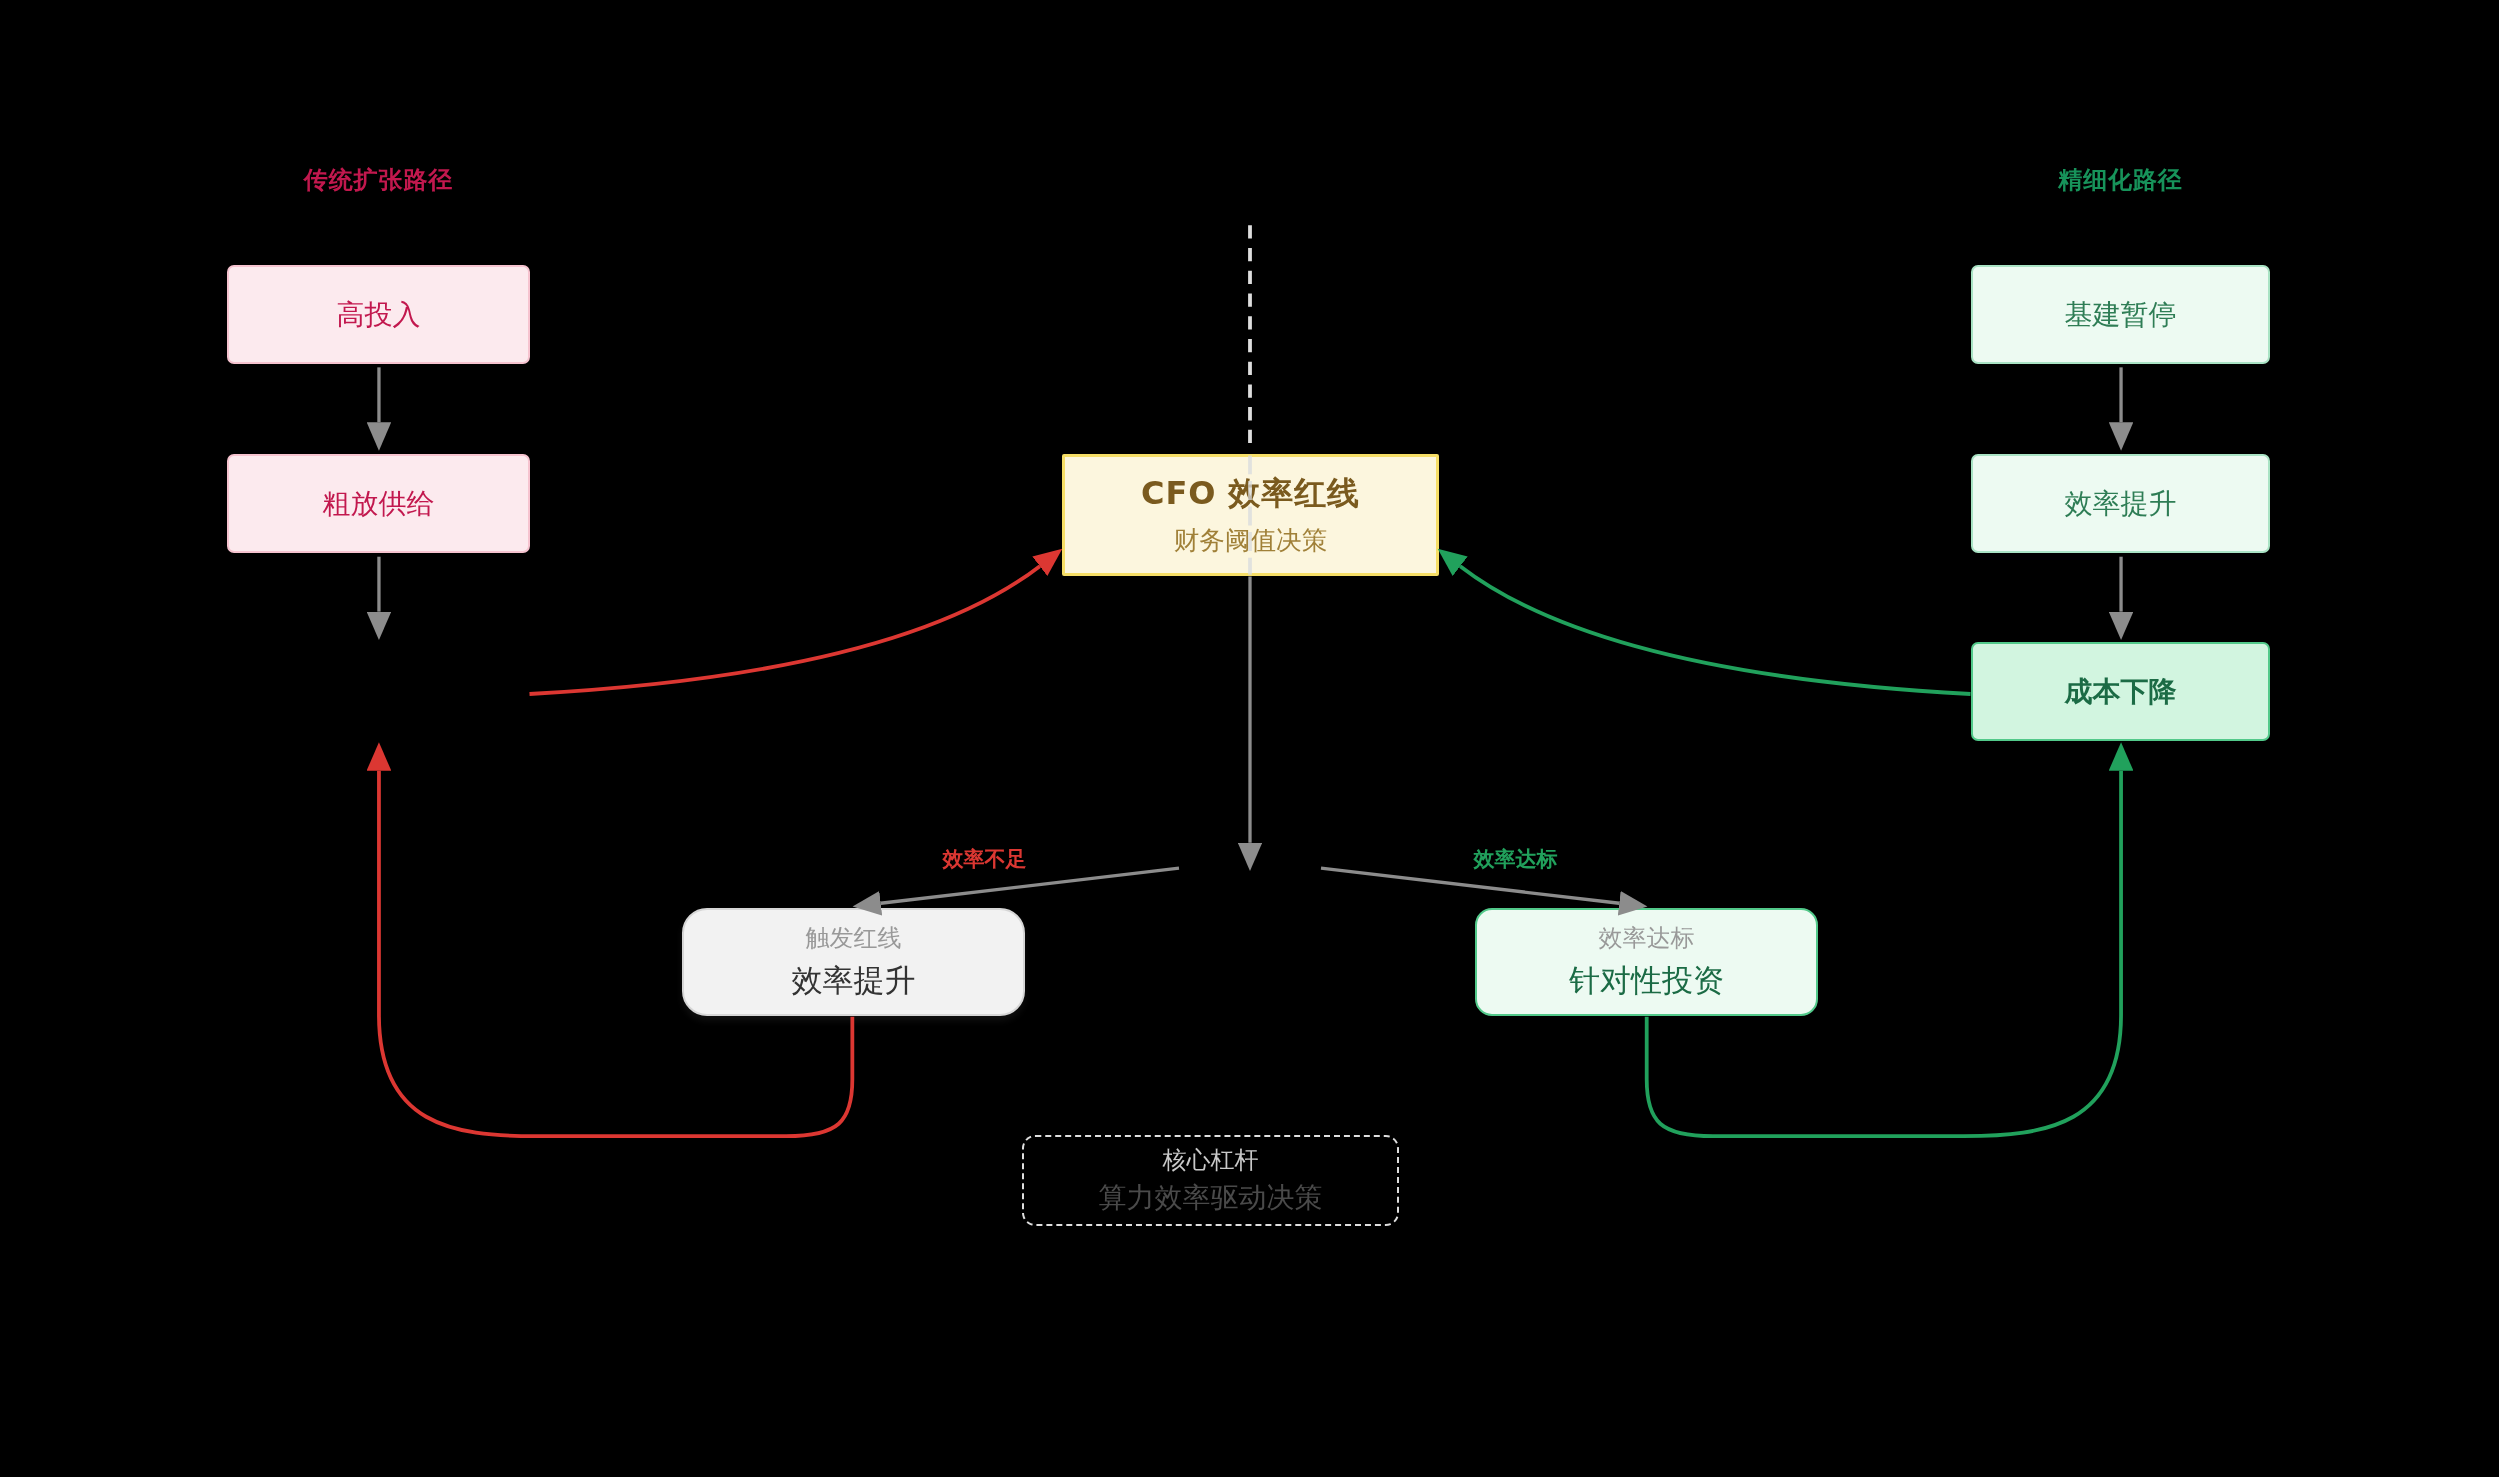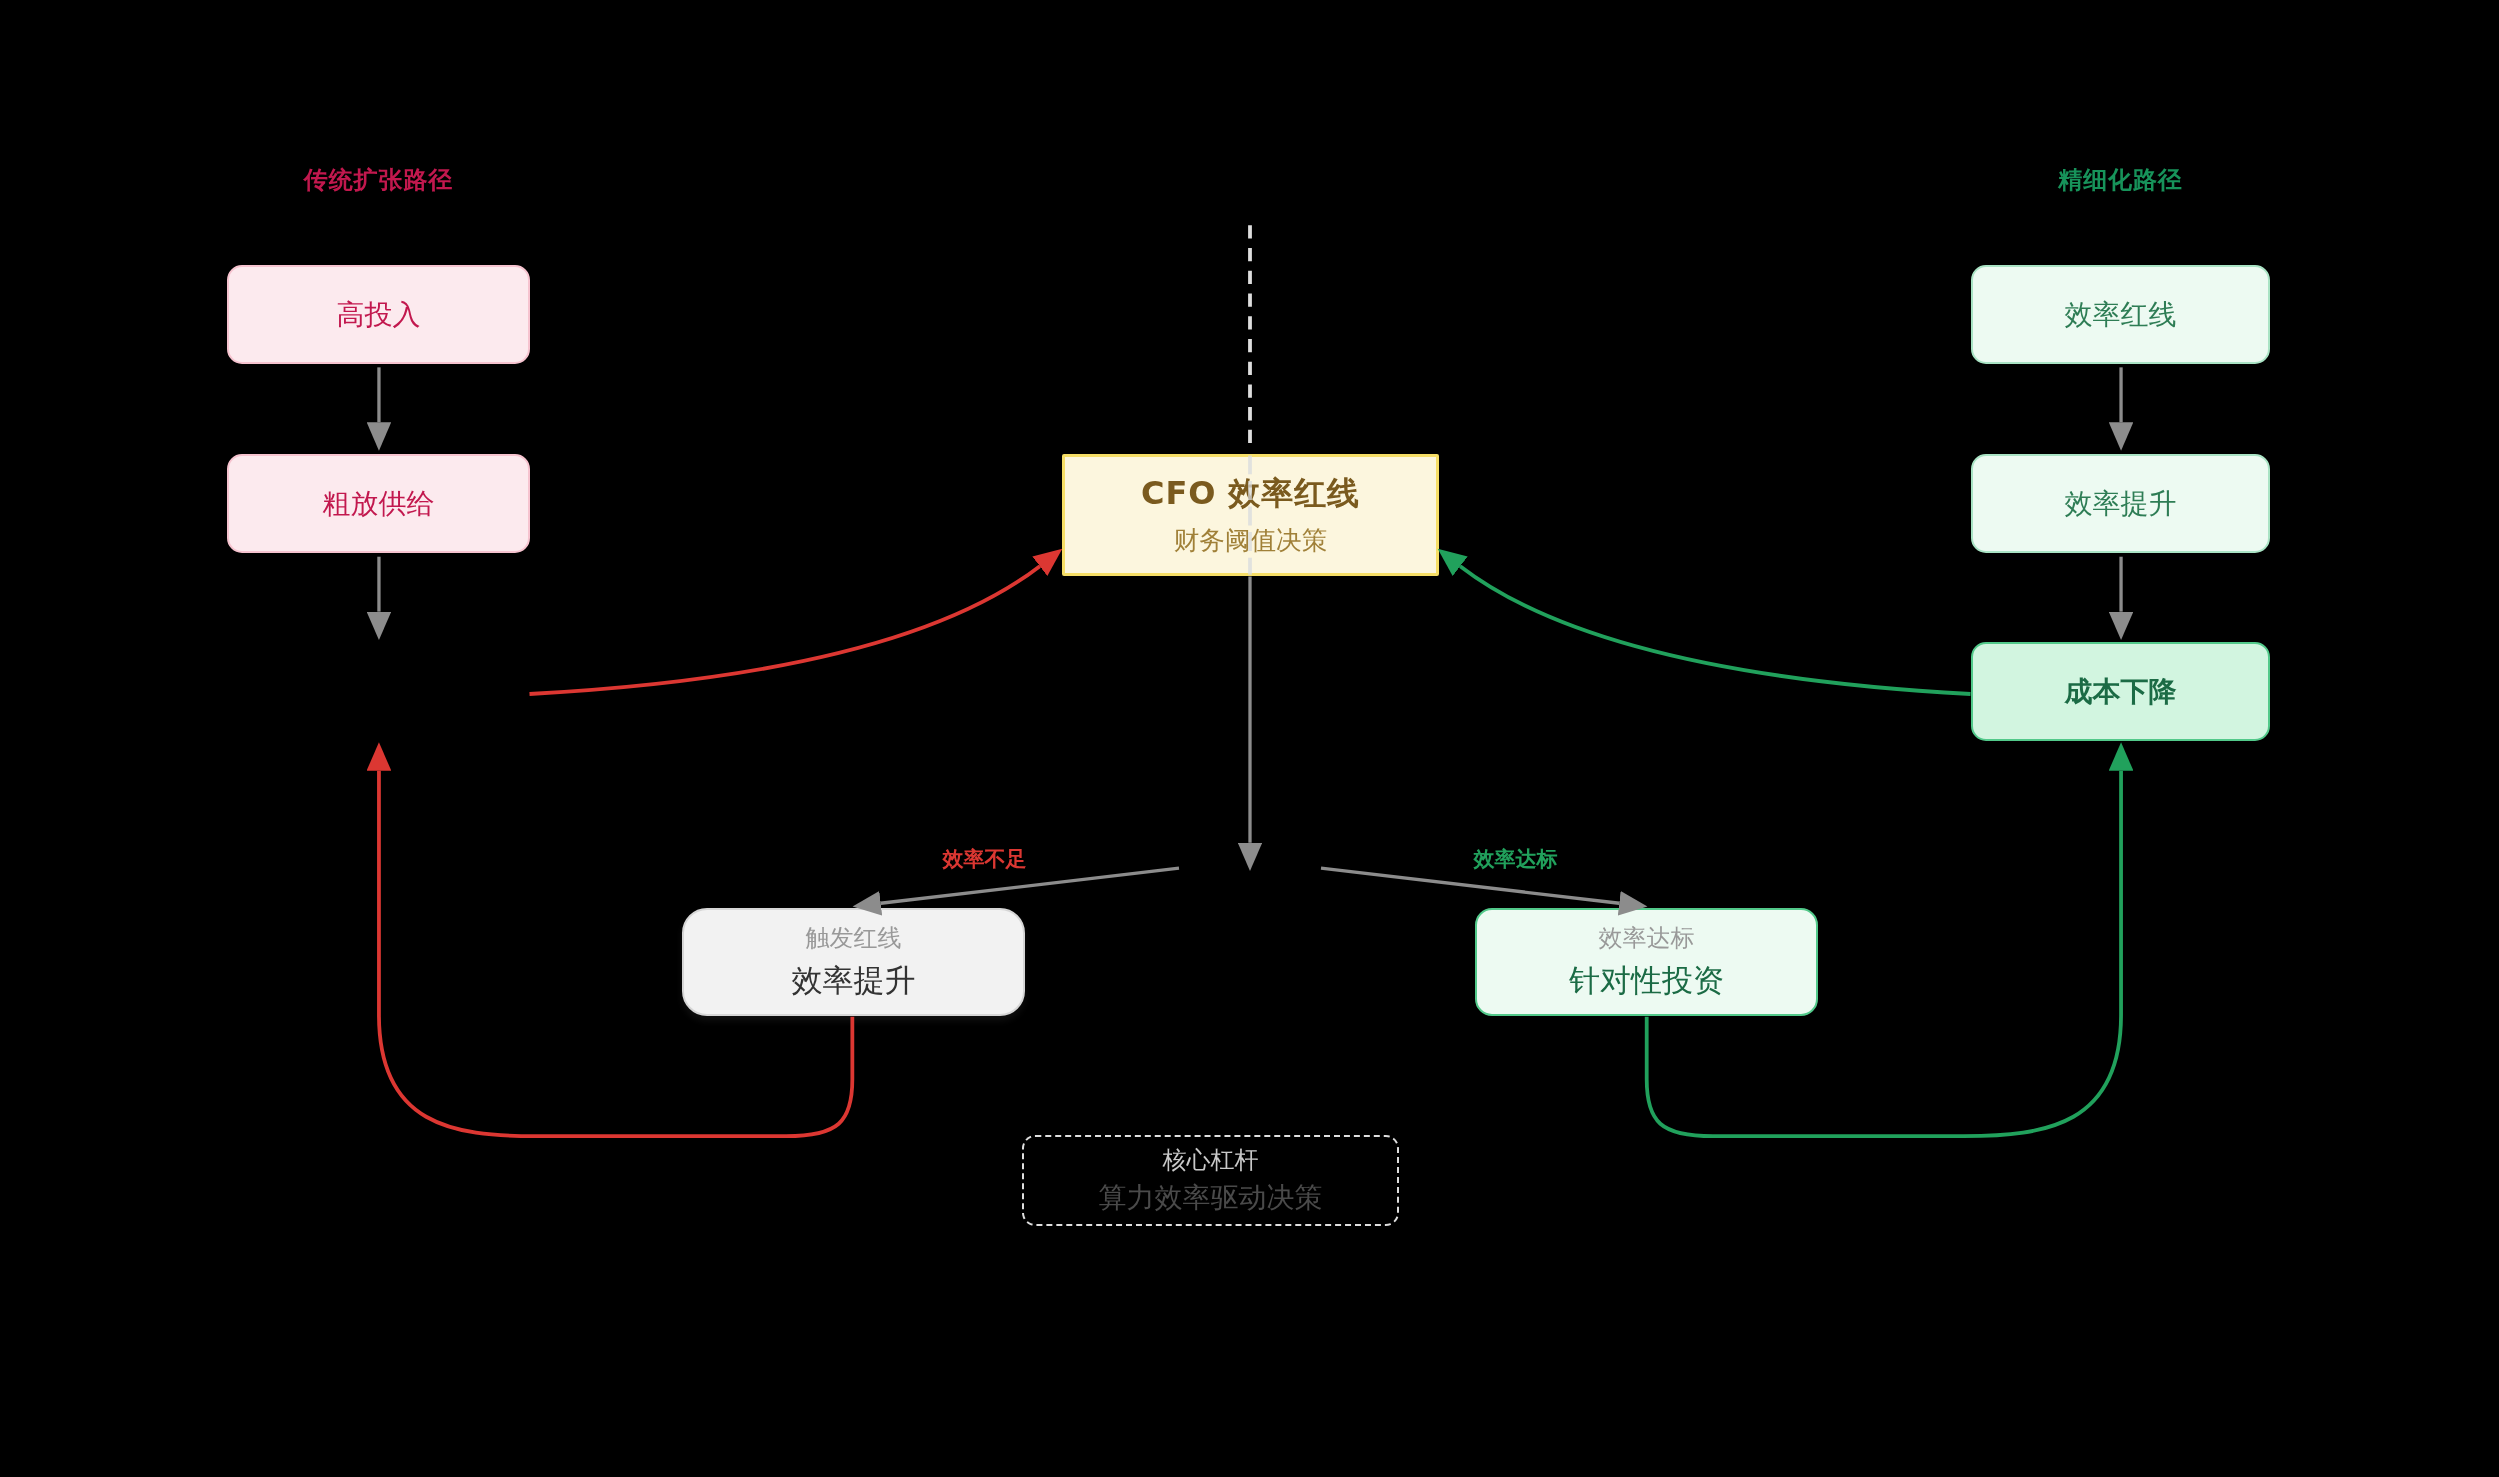--- a/index.html
+++ b/index.html
@@ -4,21 +4,21 @@
 <style>
   :root{
     --background:#000000;
   }
   html,body{margin:0;padding:0;background:var(--background);}
   body{width:2500px;height:1477px;overflow:hidden;
        font-family:"DejaVu Sans","Liberation Sans",sans-serif;}
   #canvas{position:relative;width:2500px;height:1126px;background:var(--background);}
 
   .node{position:absolute;box-sizing:border-box;display:flex;flex-direction:column;
-        align-items:center;justify-content:center;border-radius:15px;text-align:center;}
+        align-items:center;justify-content:center;border-radius:7px;text-align:center;}
 
   .hdr{position:absolute;display:flex;align-items:center;justify-content:center;
        font-size:24px;font-weight:bold;letter-spacing:0.9px;}
   .hdr-left{color:var(--red-path);}
   .hdr-right{color:var(--green-path);}
 
   .box-pink{background:var(--pink-bg);border:2.8px solid var(--pink-border);
             color:var(--red-path);font-size:28px;}
   .box-pink-strong{background:var(--pink-bg);border:2.8px solid var(--pink-border-strong);
             color:var(--red-strong);font-size:28px;font-weight:bold;}
@@ -70,21 +70,21 @@
   </div>
 
   <div class="node box-pink" style="left:227px;top:265px;width:303px;height:99px;">
     <span>高投入</span>
   </div>
   <div class="node box-pink" style="left:227px;top:454px;width:303px;height:99px;">
     <span>粗放供给</span>
   </div>
 
   <div class="node box-mint" style="left:1971px;top:265px;width:299px;height:99px;">
-    <span>效率红线</span>
+    <span>基建暂停</span>
   </div>
   <div class="node box-mint" style="left:1971px;top:454px;width:299px;height:99px;">
     <span>效率提升</span>
   </div>
   <div class="node box-mint-strong" style="left:1971px;top:642px;width:299px;height:99px;">
     <span>成本下降</span>
   </div>
 
   <div class="node box-cfo" style="left:1062px;top:454px;width:377px;height:122px;">
     <span class="t">CFO 效率红线</span>

